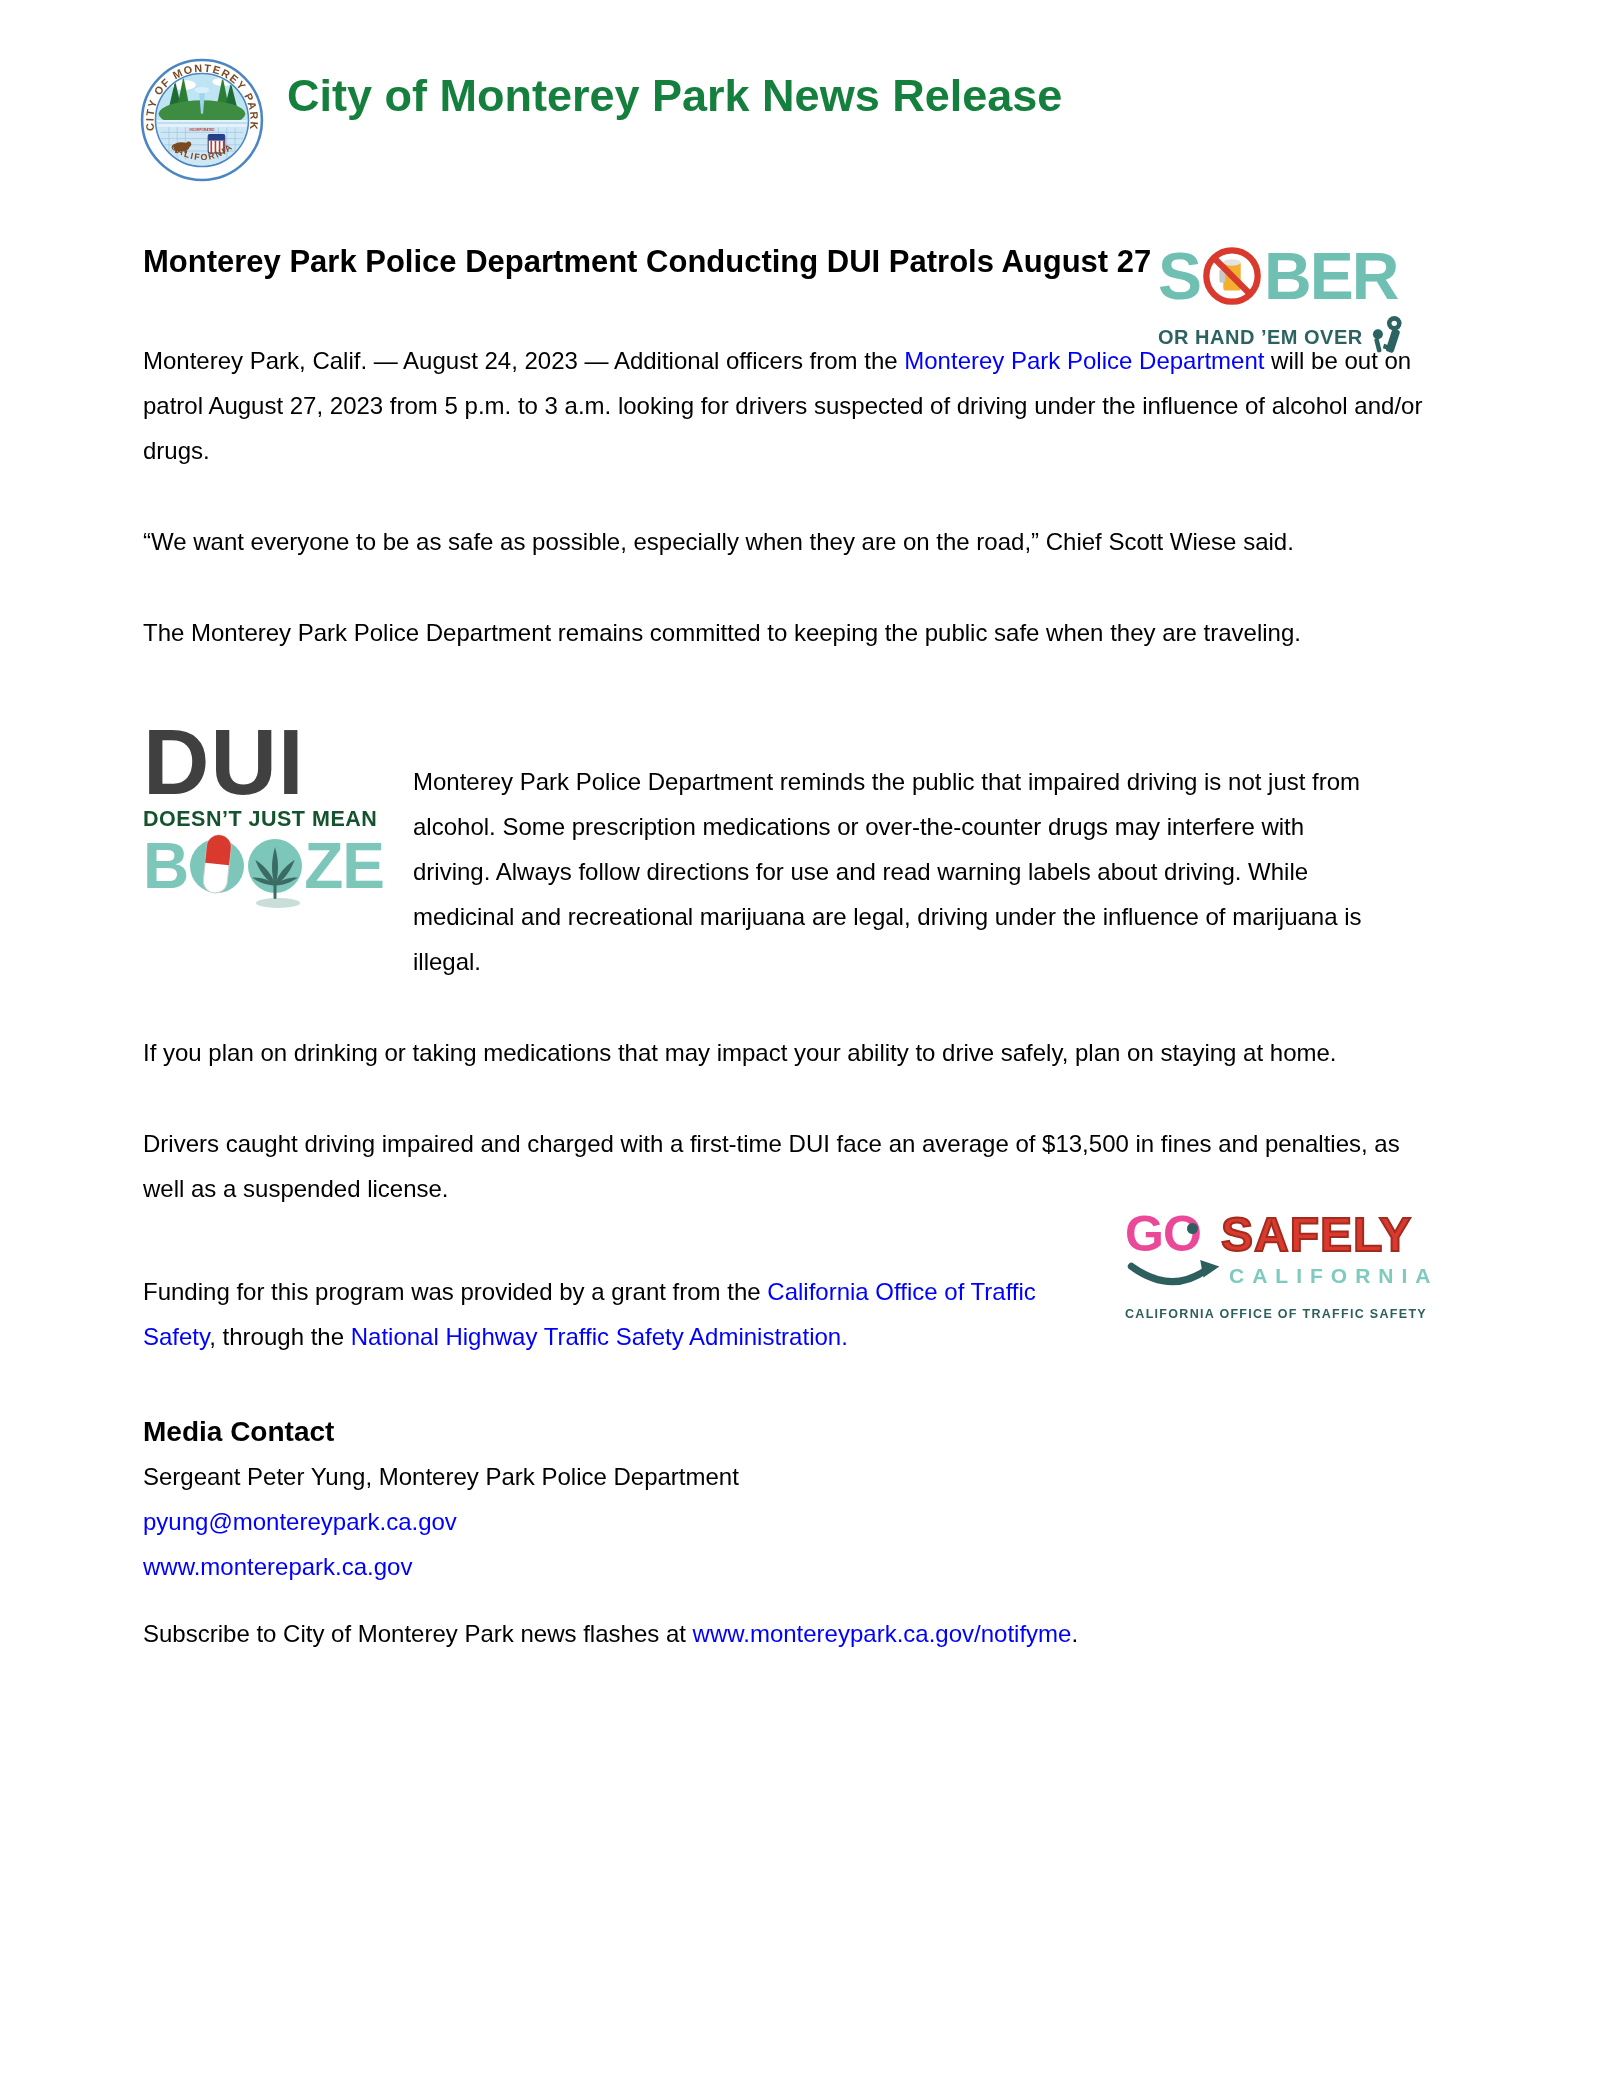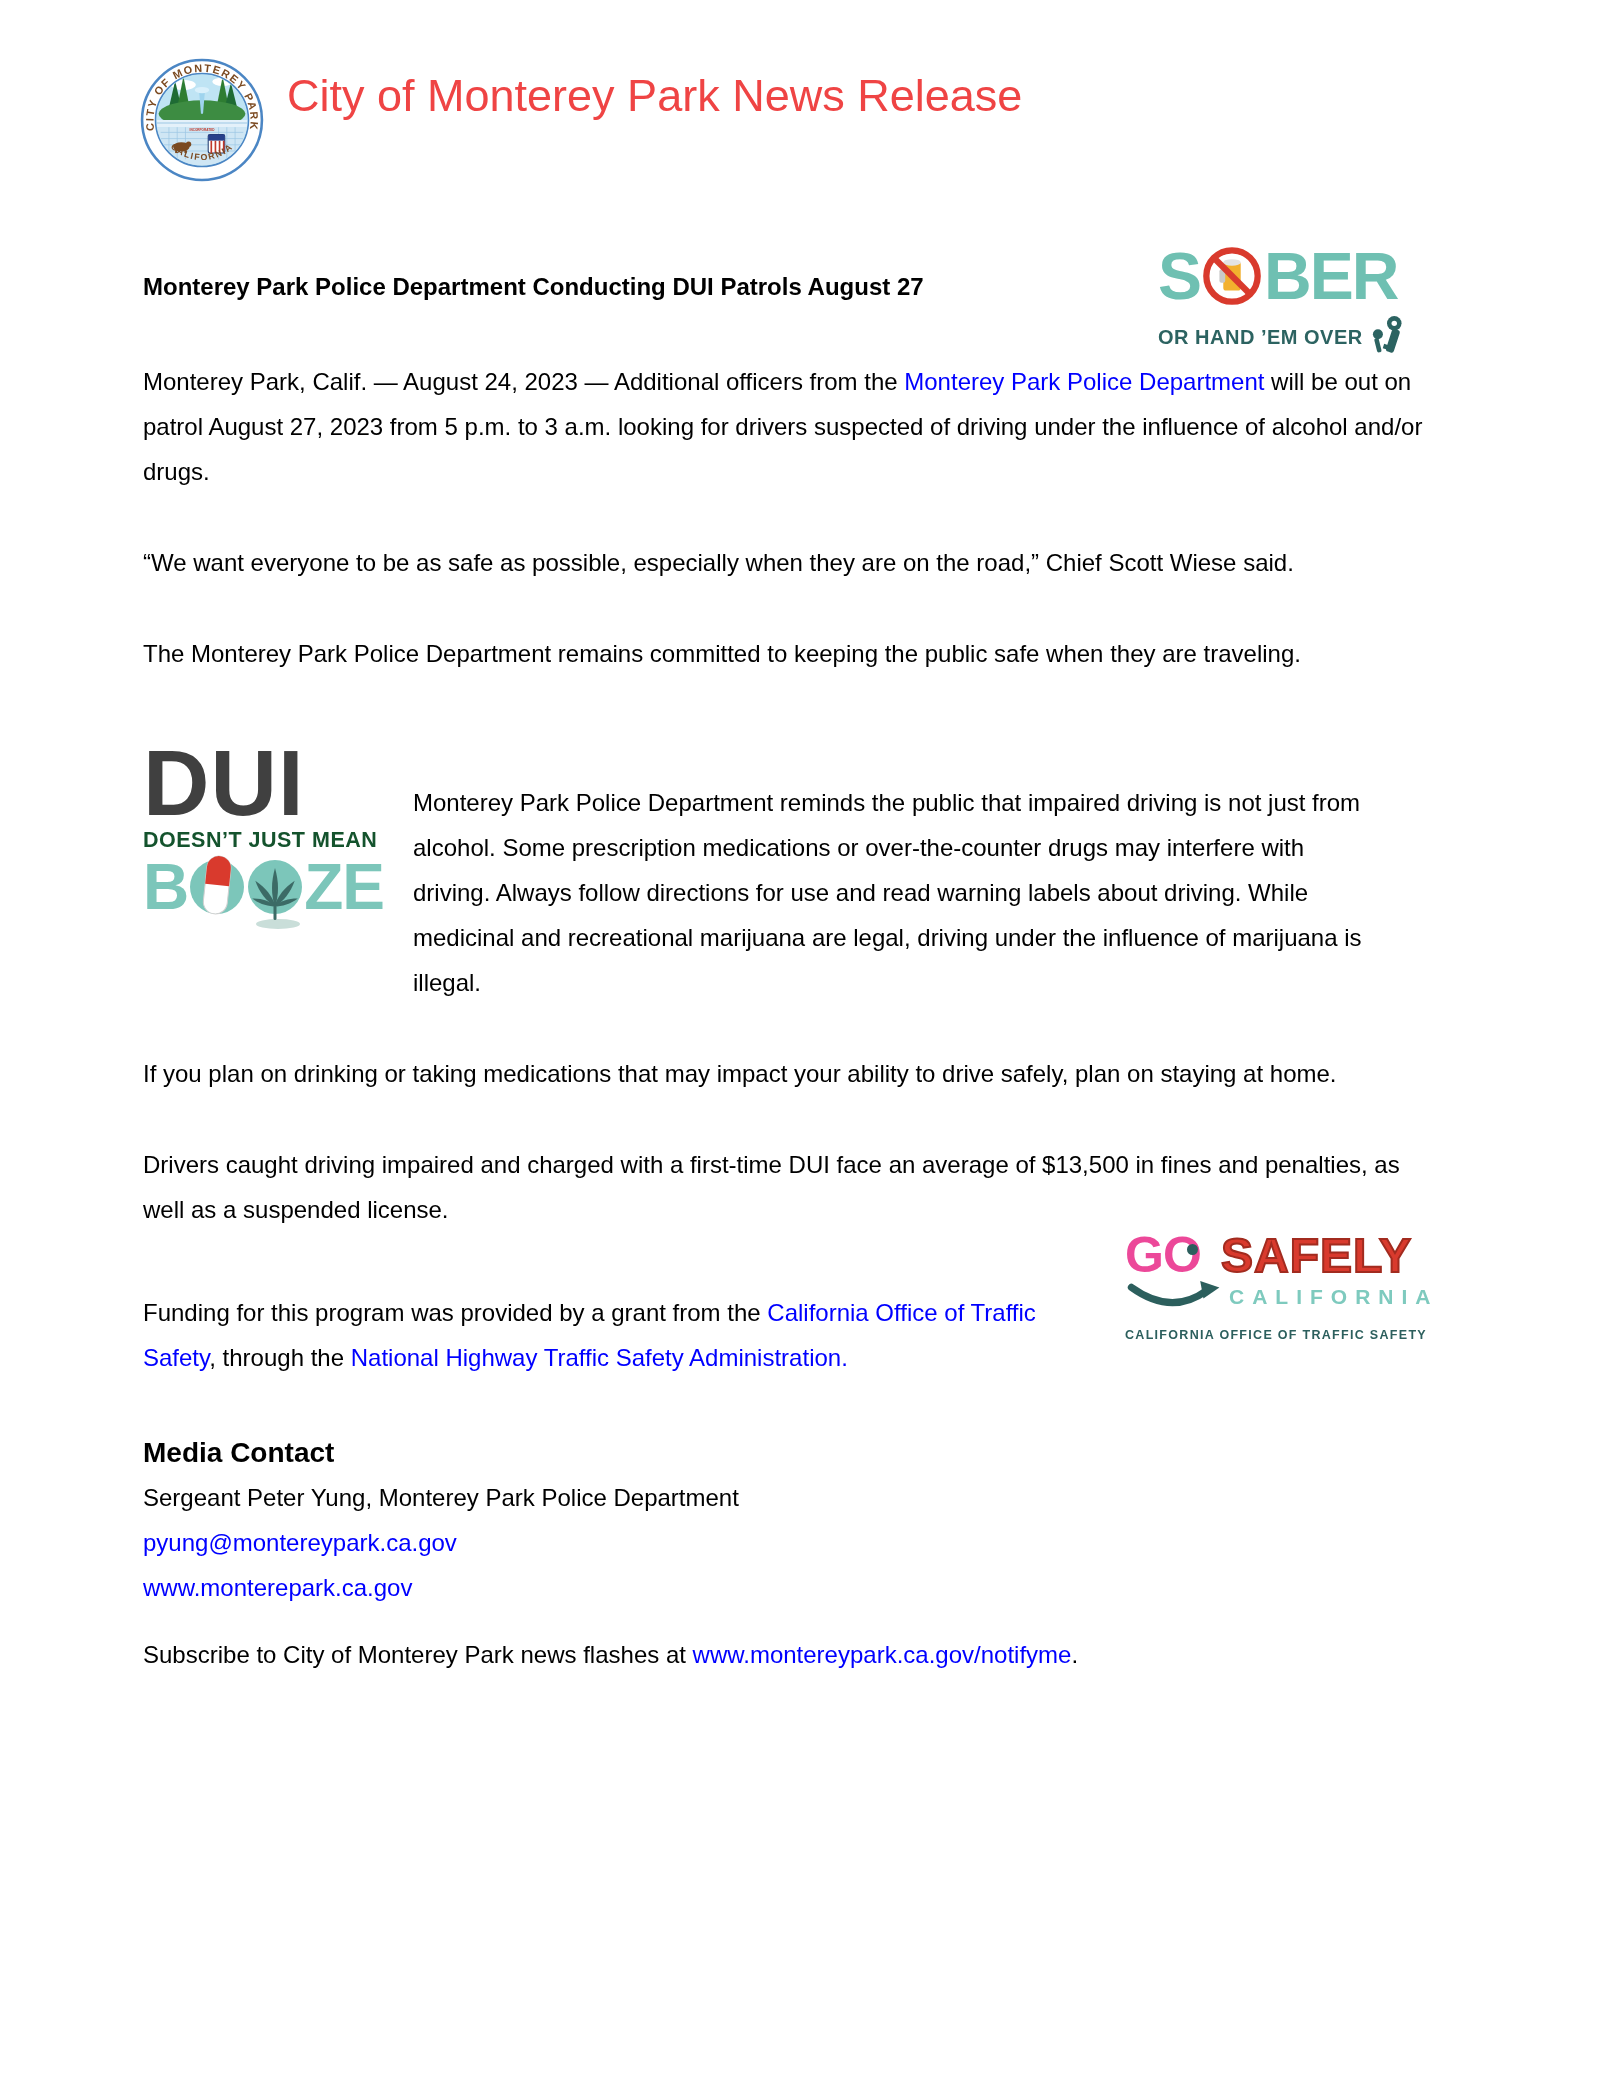--- a/index.html
+++ b/index.html
@@ -12,38 +12,38 @@
     height: 2079px;
     margin: 0 auto;
     background: #fff;
     overflow: hidden;
   }
   
   .header { position: relative; height: 190px; }
   .seal { position: absolute; left: 140px; top: 56px; width: 124px; height: 128px; }
   .page-title {
     position: absolute; left: 287px; top: 70px;
-    font-size: 45px; font-weight: 400; color: #ef4444; letter-spacing: 0;
+    font-size: 45px; font-weight: 700; color: #15803d; letter-spacing: 0;
     white-space: nowrap;
   }
   
   .sober-logo { position: absolute; left: 1158px; top: 240px; width: 260px; }
   .sober-row1 { display:flex; align-items:center; height: 72px; }
   .sober-letters {
     font-size: 66px; font-weight: 800; color:#6fc0b2; letter-spacing:-2px; line-height:66px;
   }
   .sober-nosign { width: 62px; height: 62px; margin: 0 1px; flex: 0 0 auto; }
   .sober-row2 { display:flex; align-items:center; margin-top: 2px; text-align: center; }
   .sober-tagline {
     font-size: 20px; font-weight: 800; color:#2c6361; letter-spacing: 0.5px; white-space: nowrap;
   }
   .sober-keys { width: 40px; height: 46px; margin-left: 4px; }
   
   .content { padding: 0 170px 0 143px; }
-  .headline { margin: 83px 0 0 0; font-size: 24px; font-weight: 700; color:#000; }
+  .headline { margin: 54px 0 0 0; font-size: 31px; font-weight: 700; color:#000; }
   .para { font-size: 24px; line-height: 45px; color:#000; margin: 0 0 46px 0; }
   .para:first-of-type { margin-top: 58px; }
   a.link, .link { color: #0000ff; text-decoration: none; cursor: pointer; }
   
   .dui-row { display: flex; align-items: flex-start; margin: 0 0 46px 0; }
   .dui-logo { flex: 0 0 270px; padding-top: 22px; }
   .dui-word { font-size: 92px; line-height: 78px; font-weight: 800; color: #404040; letter-spacing: 1px; }
   .dui-tagline { font-size: 21.5px; font-weight: 700; color:#14532d; letter-spacing: 0.5px; margin-top: 6px; white-space: nowrap; }
   .booze-row { display:flex; align-items:center; margin-top: 2px; height: 64px; }
   .booze-letter { font-size: 64px; line-height:64px; font-weight: 800; color:#7cc6ba; letter-spacing:-1px; }

